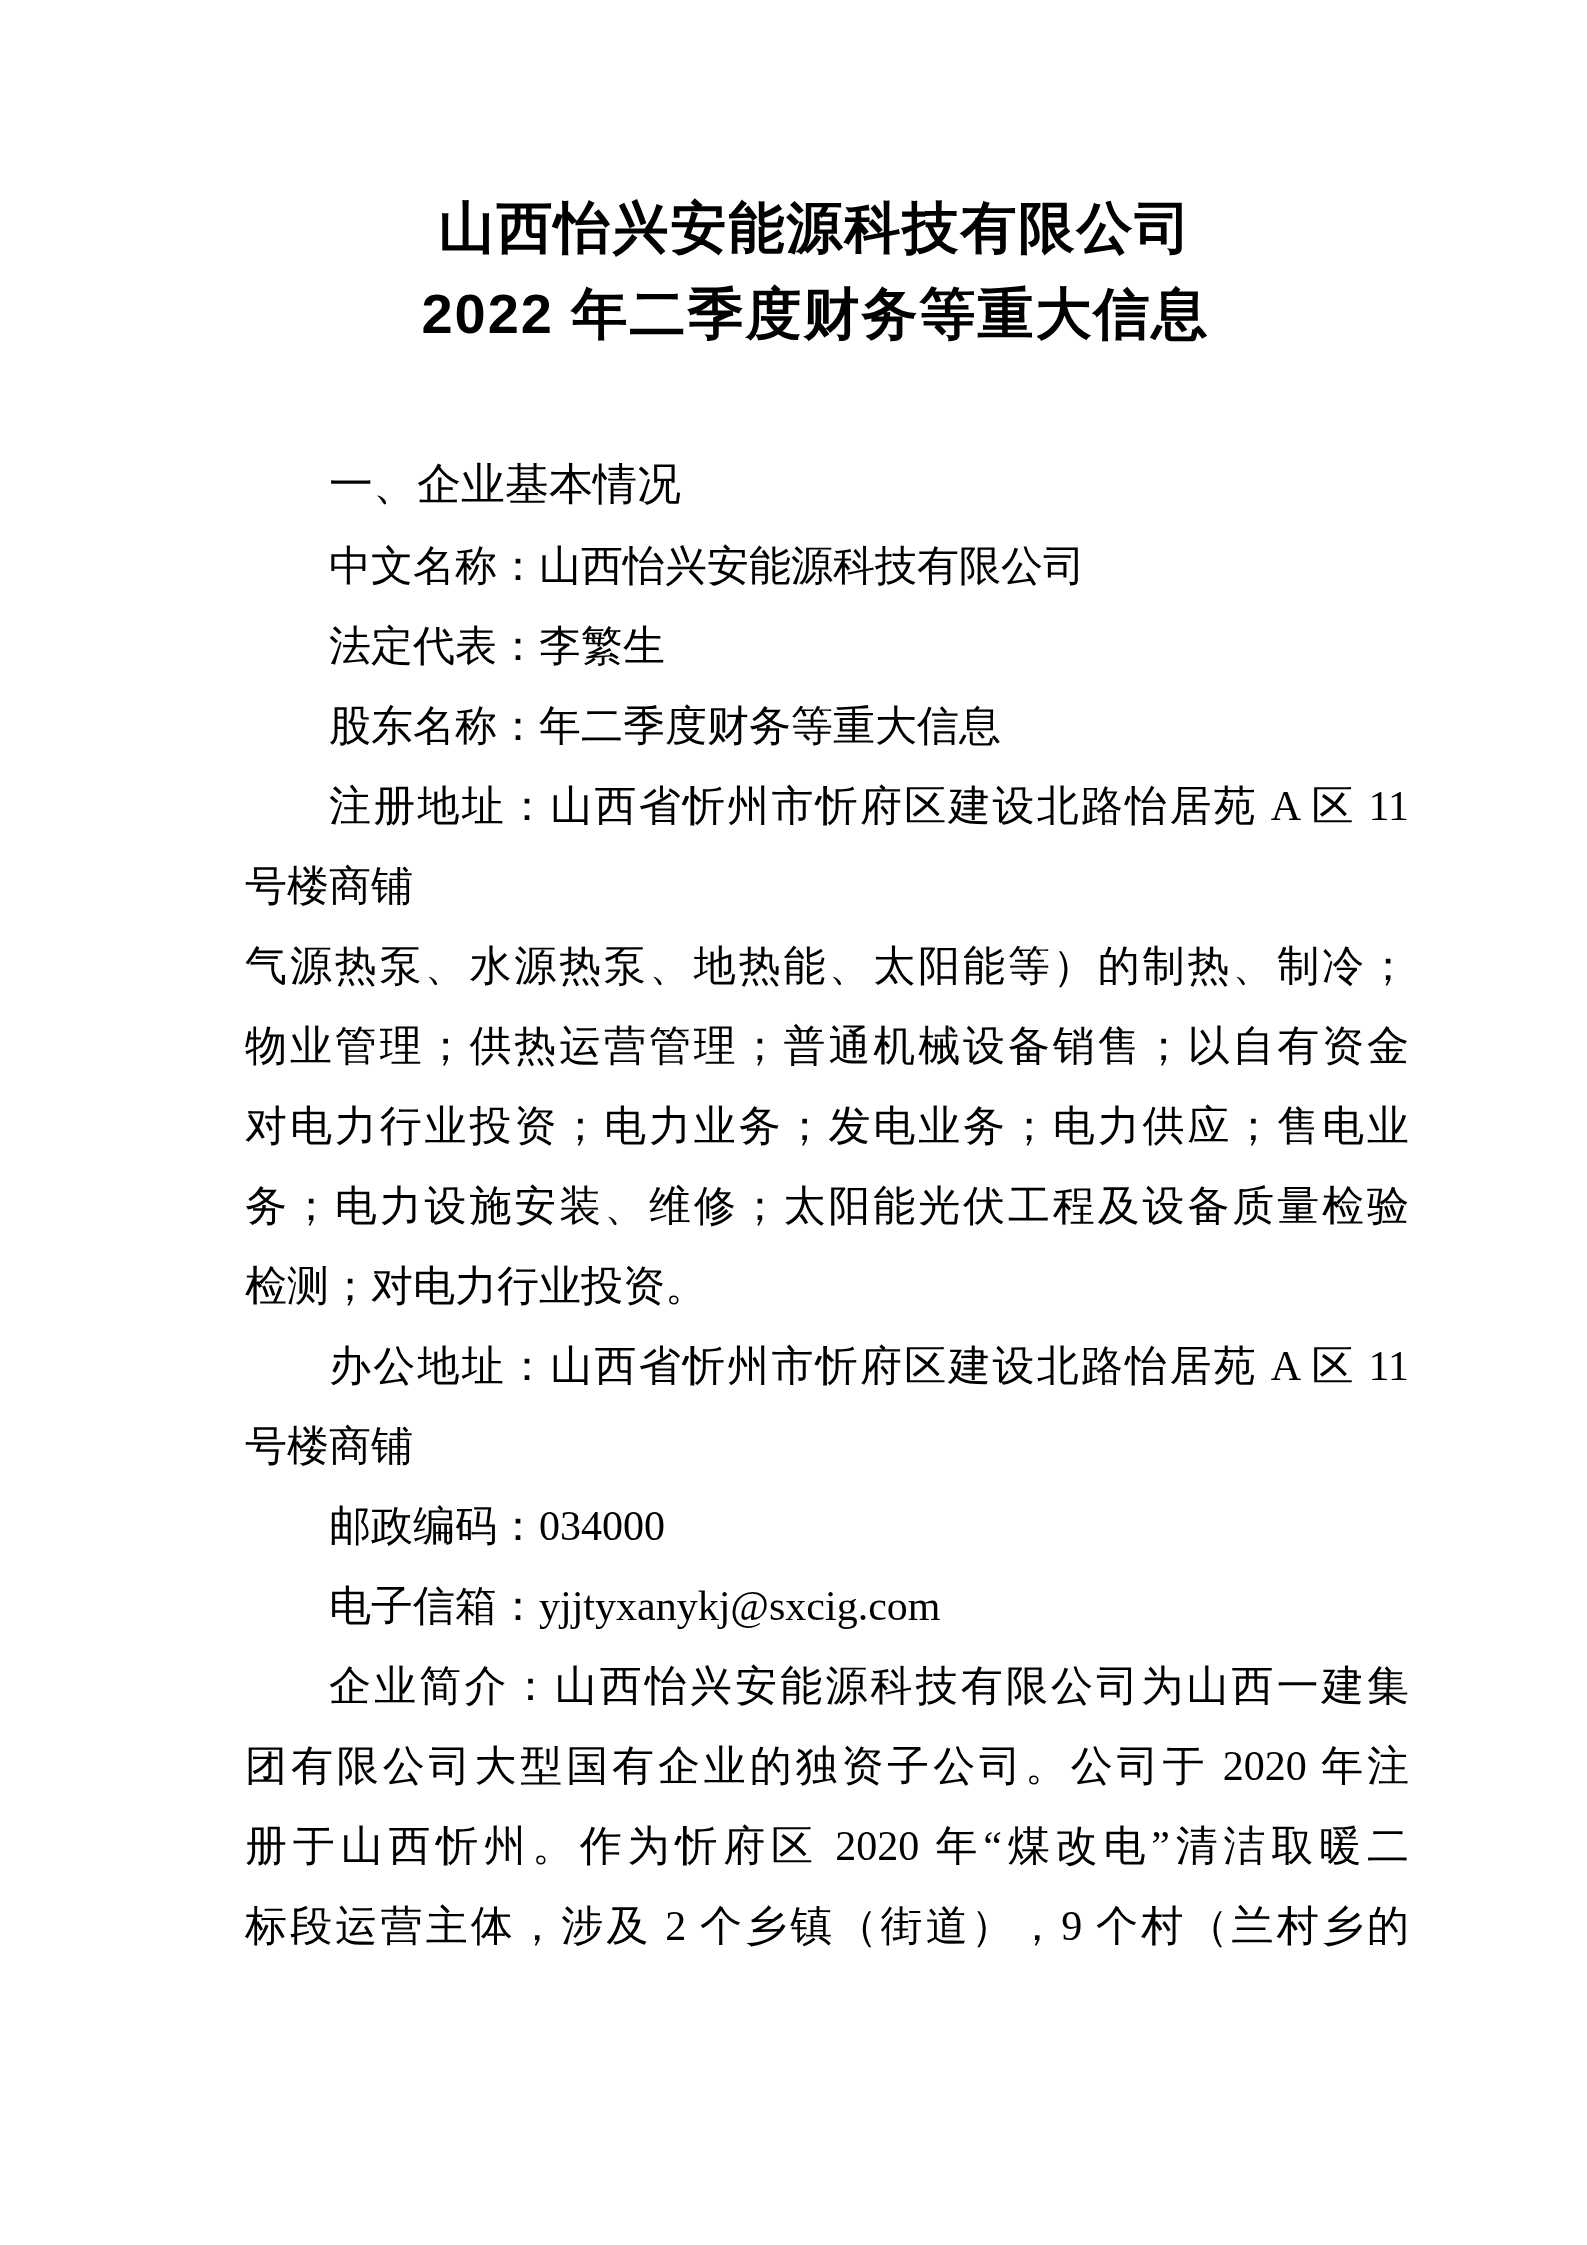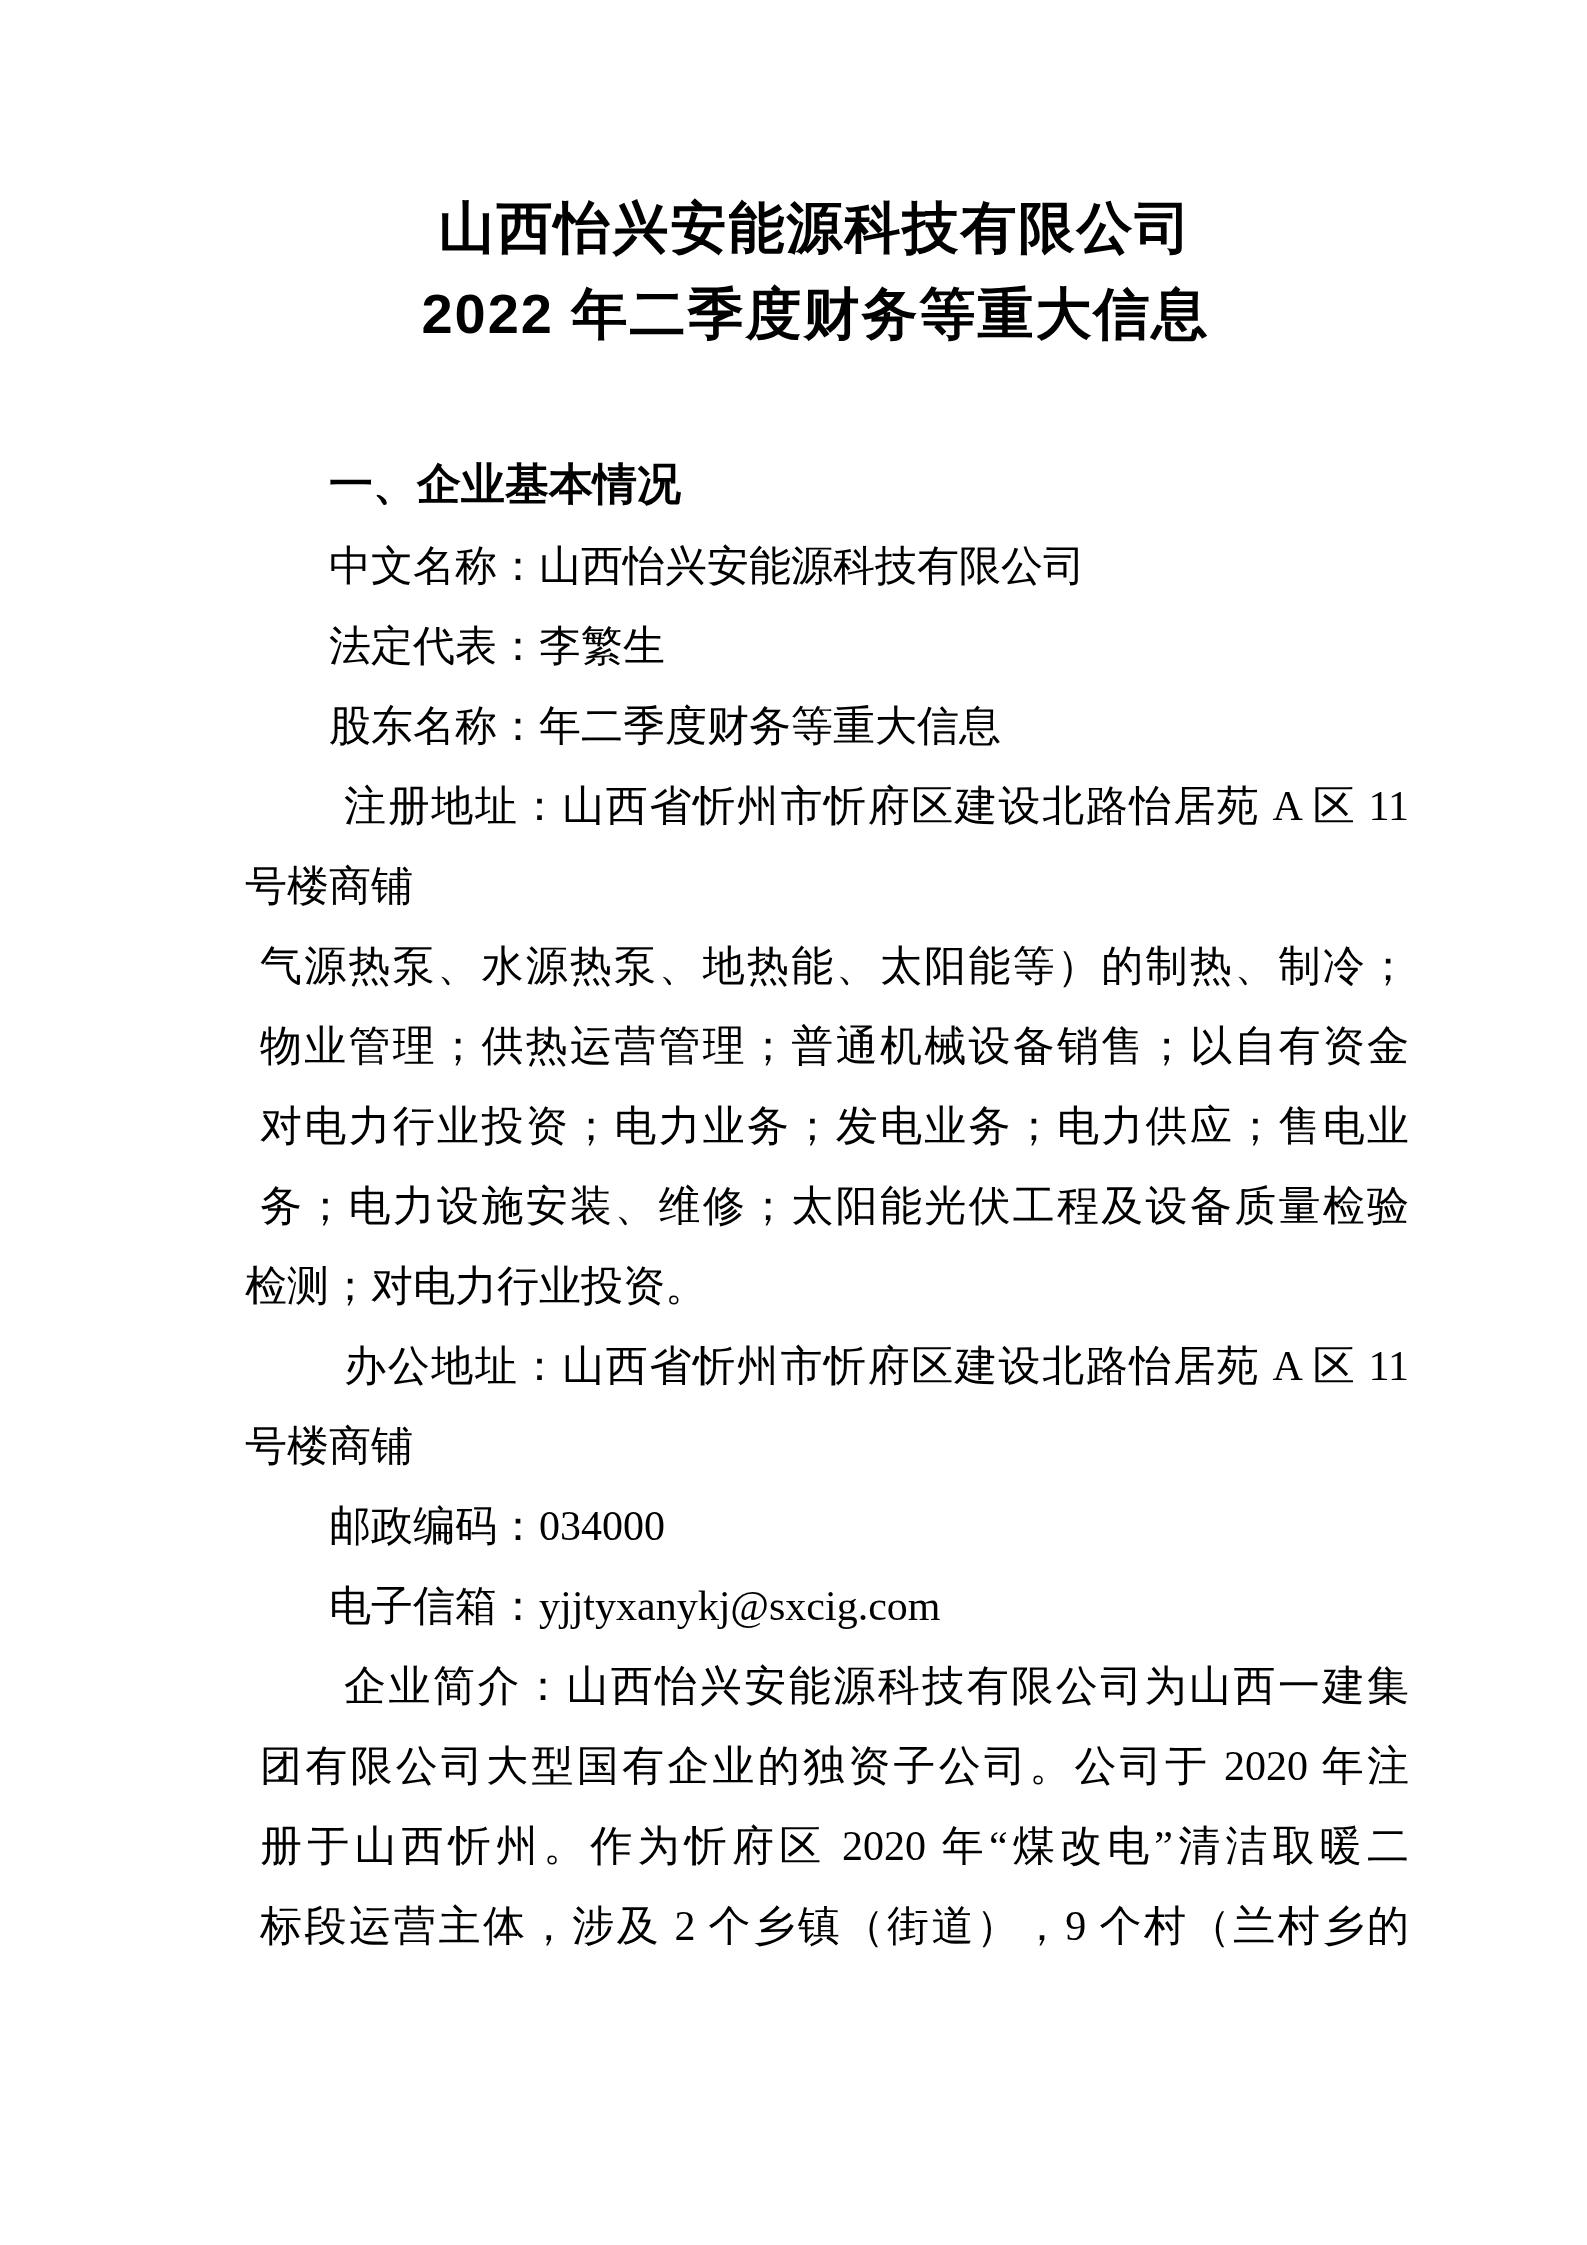--- a/index.html
+++ b/index.html
@@ -29,21 +29,21 @@
     font-size: 56px;
     line-height: 86px;
     letter-spacing: 2px;
   }
   .section-heading {
     position: absolute;
     top: 444px;
     left: 245px;
     right: 222px;
     font-family: "Liberation Sans", sans-serif;
-    font-weight: bold;
+    font-weight: normal;
     font-size: 44px;
     line-height: 80px;
     text-indent: 84px;
   }
   .doc-body {
     position: absolute;
     top: 526px;
     left: 245px;
     right: 222px;
     font-size: 42px;
@@ -53,21 +53,20 @@
     text-align: left;
     font-family: Liberation Serif, serif;
   }
   .line.indent {
     text-indent: 84px;
   }
   .line.fill {
     text-align: justify;
     text-align-last: justify;
     text-justify: inter-character;
-    margin-left: 15px;
   }
 </style>
 </head>
 <body>
 
 <div class="page">
 
   <h1 class="doc-title">
     <div>山西怡兴安能源科技有限公司</div>
     <div>2022 年二季度财务等重大信息</div>

